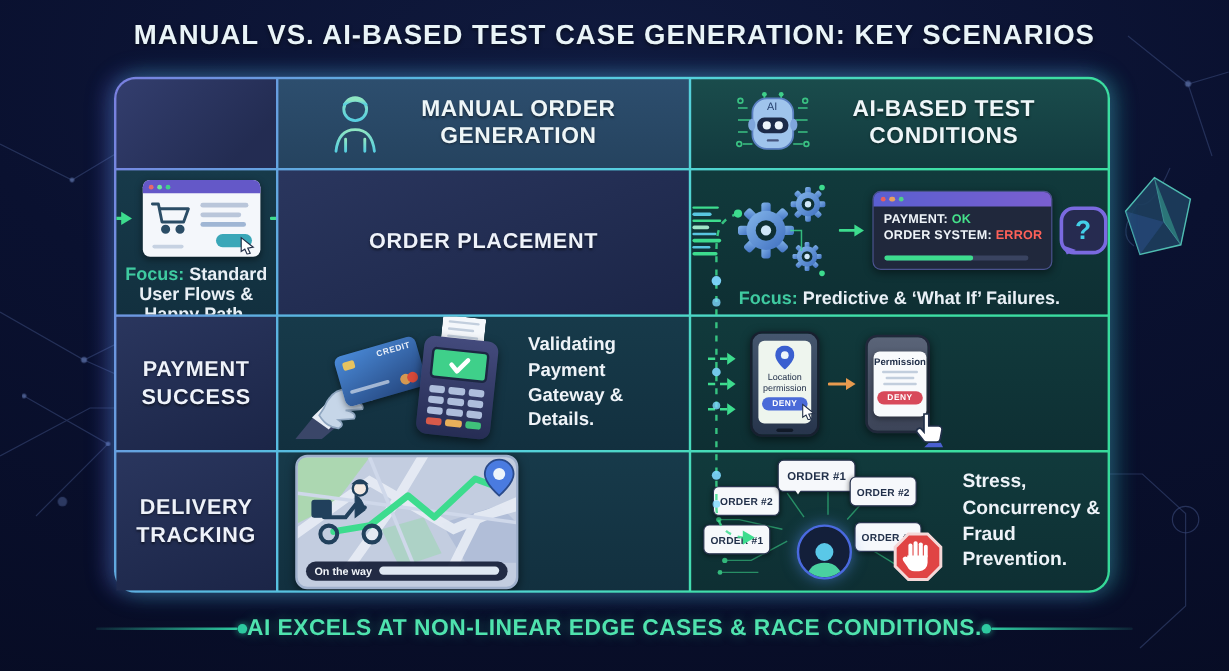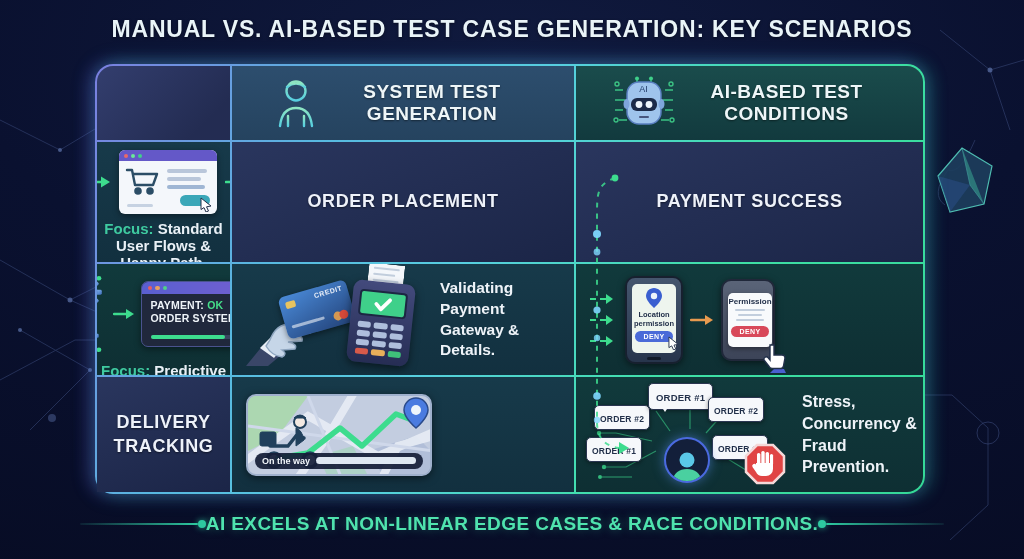--- a/index.html
+++ b/index.html
@@ -98,34 +98,34 @@
   .receipt i { display:block; height:2px; background:#c2cedd; border-radius:1px; margin:4px 5px 0; }
 
   
   .aiflow2 { display:flex; align-items:center; gap:7px; height:100%; padding:8px 8px 8px 14px; }
   .dashcol { display:flex; flex-direction:column; gap:11px; flex:none; }
   .dasharrow { display:flex; align-items:center; }
   .dasharrow .dl { width:16px; border-top:2px dashed #3ddc8e; }
   .dasharrow .dh { width:0; height:0; border:5px solid transparent; border-left:7px solid #3ddc8e; }
   .phone1 { width:58px; height:88px; border-radius:10px; background:#2a3throw; background:linear-gradient(180deg,#45566e,#27354c); border:2px solid #17202f; position:relative; flex:none; box-shadow:0 2px 7px rgba(0,0,0,.5); }
   .phone1 .scr { position:absolute; inset:6px 5px 9px; background:#eef5ee; border-radius:5px; display:flex; flex-direction:column; align-items:center; padding-top:4px; }
-  .ptext { font-size:7.5px; font-weight:700; color:#22304a; text-align:center; line-height:1.2; margin-top:2px; }
+  .ptext { font-size:7.5px; font-weight:400; color:#22304a; text-align:center; line-height:1.2; margin-top:2px; }
   .pillbtn { margin-top:3px; font-size:7px; font-weight:800; color:#fff; background:#4a6ad8; padding:2px 8px; border-radius:7px; letter-spacing:.4px; position:relative; }
   .phone1 .home { position:absolute; bottom:2px; left:50%; transform:translateX(-50%); width:14px; height:3px; border-radius:2px; background:#111a28; }
   .phone2 { width:54px; height:82px; border-radius:10px; background:linear-gradient(180deg,#5a6478,#3c4458); border:2px solid #20283a; position:relative; flex:none; box-shadow:0 2px 7px rgba(0,0,0,.5); }
   .dialog { position:absolute; left:5px; top:12px; width:44px; height:54px; background:#f8fafc; border-radius:5px; box-shadow:0 2px 5px rgba(0,0,0,.4);
             display:flex; flex-direction:column; align-items:center; padding-top:4px; }
   .dialog .t { font-size:8px; font-weight:800; color:#22304a; }
   .dialog .l { width:30px; height:2px; background:#c2cedd; border-radius:1px; margin-top:3px; }
   .pillbtn.red { background:#d8495a; margin-top:5px; }
   .handptr { position:absolute; right:-13px; bottom:-14px; }
 
   
   .mapwrap { display:flex; align-items:center; gap:12px; height:100%; padding:8px 8px 8px 14px; }
-  .mapcard { position:relative; width:186px; height:82px; border-radius:10px; overflow:hidden; flex:none;
+  .mapcard { position:relative; width:186px; height:112px; border-radius:10px; overflow:hidden; flex:none;
              background:#c3cde0; box-shadow:0 2px 8px rgba(0,0,0,.5); border:2px solid #9fb0cc; }
   .statuspill { position:absolute; left:7px; right:7px; bottom:5px; height:16px; background:rgba(22,30,56,.93); border-radius:9px;
                 display:flex; align-items:center; padding:0 7px; gap:6px; }
   .statuspill .st { font-size:9px; font-weight:800; color:#f2f6fa; white-space:nowrap; }
   .statuspill .track { flex:1; height:7px; background:#dfe8f2; border-radius:4px; overflow:hidden; }
   .statuspill .fill { width:68%; height:100%; background:linear-gradient(90deg,#4ae08a,#2ec06a); border-radius:4px; }
 
   
   .aiflow3 { display:flex; align-items:center; gap:8px; height:100%; padding:6px 6px 6px 10px; }
   .cluster { position:relative; width:208px; height:108px; flex:none; }
@@ -203,21 +203,21 @@
 
     <div class="cell cell-h-manual">
       <span>
         <svg width="44" height="50" viewBox="0 0 44 50" fill="none" stroke="url(#g-head)" stroke-width="2.4" stroke-linecap="round">
           <circle cx="22" cy="13" r="9.5"></circle>
           <path d="M13 9 Q22 2 31 9"></path>
           <path d="M6 48 Q8 30 22 30 Q36 30 38 48"></path>
           <path d="M14 38 L14 48 M30 38 L30 48"></path>
         </svg>
       </span>
-      <span class="hdr-text">SYSTEM TEST GENERATION</span>
+      <span class="hdr-text">MANUAL ORDER GENERATION</span>
     </div>
 
     <div class="cell cell-h-ai">
       <span style="position:relative;">
         <svg width="62" height="54" viewBox="0 0 62 54">
           <g stroke="#3fd08a" stroke-width="1.4" fill="none" opacity=".9">
             <path d="M2 14 h8 M2 24 h10 M2 34 h8 M6 44 h8"></path>
               <path d="M60 14 h-8 M60 24 h-10 M60 34 h-8 M56 44 h-8"></path>
             <circle cx="4" cy="8" r="2"></circle>
               <circle cx="3" cy="44" r="2"></circle>
@@ -298,24 +298,20 @@
       </div>
       <div class="caption">
         <span class="focus">Focus:</span><span> Standard User Flows &amp; Happy Path.</span>
       </div>
     </div>
 
     <div class="cell cell-label">
       <span class="label-text">ORDER PLACEMENT</span>
     </div>
 
-    <div class="cell cell-label">
-      <span class="label-text">PAYMENT SUCCESS</span>
-    </div>
-
     <div class="cell cell-ai">
       <div class="flowrow" style="gap:6px;">
         <span class="codelines">
           <i class="cl" style="width:22px;background:#3ddc8e"></i>
             <i class="cl" style="width:16px;background:#58c6e0"></i>
           <i class="cl" style="width:24px;background:#3ddc8e"></i>
             <i class="cl" style="width:14px;background:#9fe6c8"></i>
           <i class="cl" style="width:20px;background:#58c6e0"></i>
             <i class="cl" style="width:24px;background:#3ddc8e"></i>
           <i class="cl" style="width:15px;background:#58c6e0"></i>
@@ -403,20 +399,24 @@
         </span>
         <span class="qbubble">
             <span>?</span>
           </span>
       </div>
       <div class="caption">
         <span class="focus">Focus:</span><span> Predictive &amp; ‘What If’ Failures.</span>
       </div>
     </div>
 
+    <div class="cell cell-label">
+      <span class="label-text">PAYMENT SUCCESS</span>
+    </div>
+
     <div class="cell cell-manual">
       <div class="paywrap">
         <div class="payart">
           <span class="handsvg">
             <svg width="86" height="66" viewBox="0 0 86 66">
               <path d="M0 66 L18 44 L34 56 L22 66 Z" fill="#3a4668"></path>
               <path d="M14 48 L26 36 L38 46 L28 58 Z" fill="#e8eef6"></path>
               <path d="M24 40 Q30 24 44 24 L62 26 Q68 28 64 33 L48 34 Q58 36 56 41 L42 42 Q52 44 49 49 L36 50 Q42 54 36 57 Q26 56 20 46 Z" fill="#c6d6e8" stroke="#8fa6c0" stroke-width="1.4"></path>
             </svg>
           </span>

